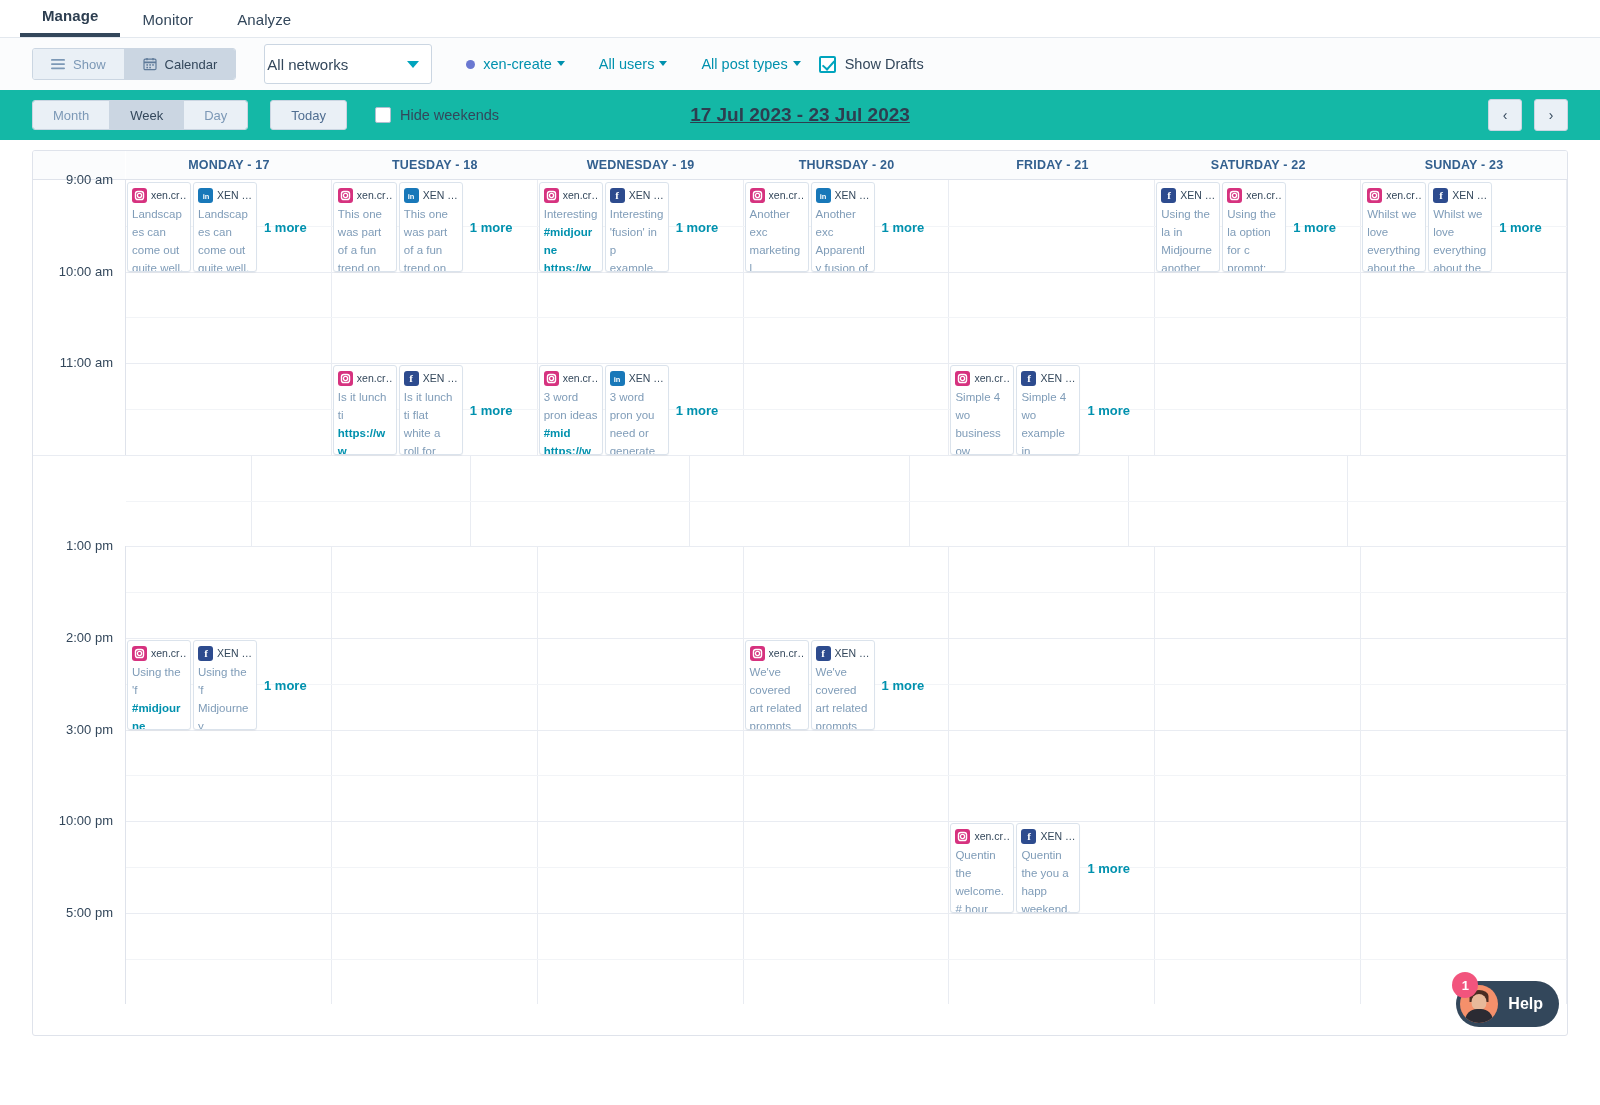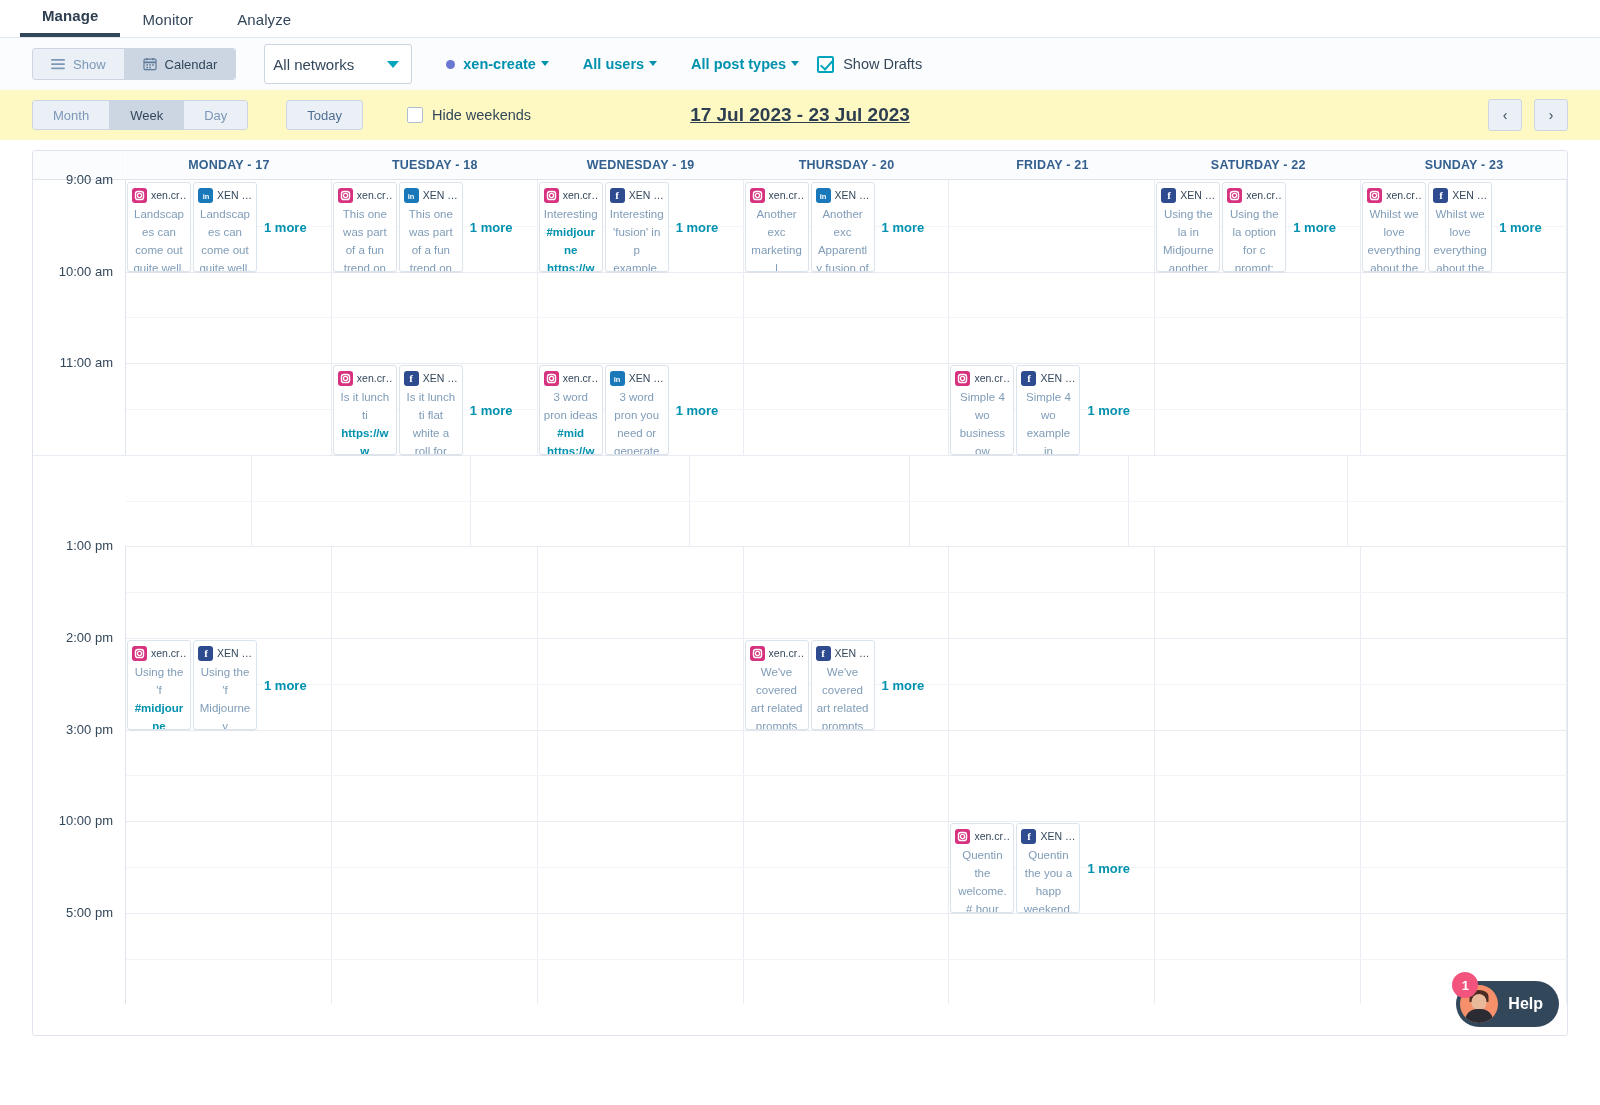--- a/index.html
+++ b/index.html
@@ -58,27 +58,27 @@
     cursor: pointer;
     border-right: 1px solid #cbd6e2;
   }
   .seg-btn:last-child { border-right: none; }
   .seg-btn.active { background: #cbd6e2; color: #33475b; }
   .seg-icon { display: inline-block; width: 14px; height: 14px; color: #7c98b6; }
   .seg-icon svg { display: block; }
 
   .select-box {
     margin-left: 28px;
-    width: 148px; height: 40px;
+    width: 168px; height: 40px;
     border: 1px solid #cbd6e2;
     border-radius: 3px;
     background: #fff;
     display: flex; align-items: center;
     justify-content: space-between;
-    padding: 0 12px 0 8px;
+    padding: 0 12px 0 2px;
     font-size: 15px; color: #33475b;
     cursor: pointer;
   }
   .caret-teal {
     width: 0; height: 0;
     border-left: 6px solid transparent;
     border-right: 6px solid transparent;
     border-top: 7px solid #00a4bd;
   }
   .caret-sm {
@@ -87,21 +87,21 @@
     border-left: 4px solid transparent;
     border-right: 4px solid transparent;
     border-top: 5px solid #0091ae;
     margin-left: 5px;
     position: relative; top: -1px;
   }
 
   .filter-link {
     margin-left: 34px;
     font-size: 14.5px;
-    font-weight: bold;
+    font-weight: normal;
     color: #0091ae;
     display: flex; align-items: center;
     cursor: pointer;
     white-space: nowrap;
   }
   .dot-purple {
     width: 9px; height: 9px; border-radius: 50%;
     background: #6a78d1; margin-right: 8px;
   }
   .checkbox-teal {
@@ -134,23 +134,22 @@
     cursor: pointer;
     flex: none;
   }
 
   
   .toolbar2 {
     height: 50px;
     display: flex;
     align-items: center;
     padding-left: 32px;
-    background: #fef9c3;
+    background: #14b8a6;
     position: relative;
-    gap: 16px;
   }
   .seg2 { display: flex; border-radius: 3px; overflow: hidden; border: 1px solid #cbd6e2; }
   .seg2 .seg-btn { height: 28px; padding: 0 20px; font-size: 13px; }
   .today-btn {
     margin-left: 22px;
     height: 30px;
     padding: 0 20px;
     display: flex; align-items: center;
     font-size: 13px; color: #506e91;
     background: #eaf0f6;
@@ -235,21 +234,20 @@
     border-top: 1px solid #f2f4f7;
   }
 
   
   .events { position: absolute; inset: 0; pointer-events: none; }
   .evt-group {
     position: absolute;
     display: flex;
     align-items: flex-start;
     pointer-events: auto;
-    text-align: center;
   }
   .evt {
     width: 64px;
     height: 90px;
     background: #fff;
     border: 1px solid #dbe3ec;
     border-radius: 3px;
     margin-right: 2px;
     overflow: hidden;
     cursor: pointer;

